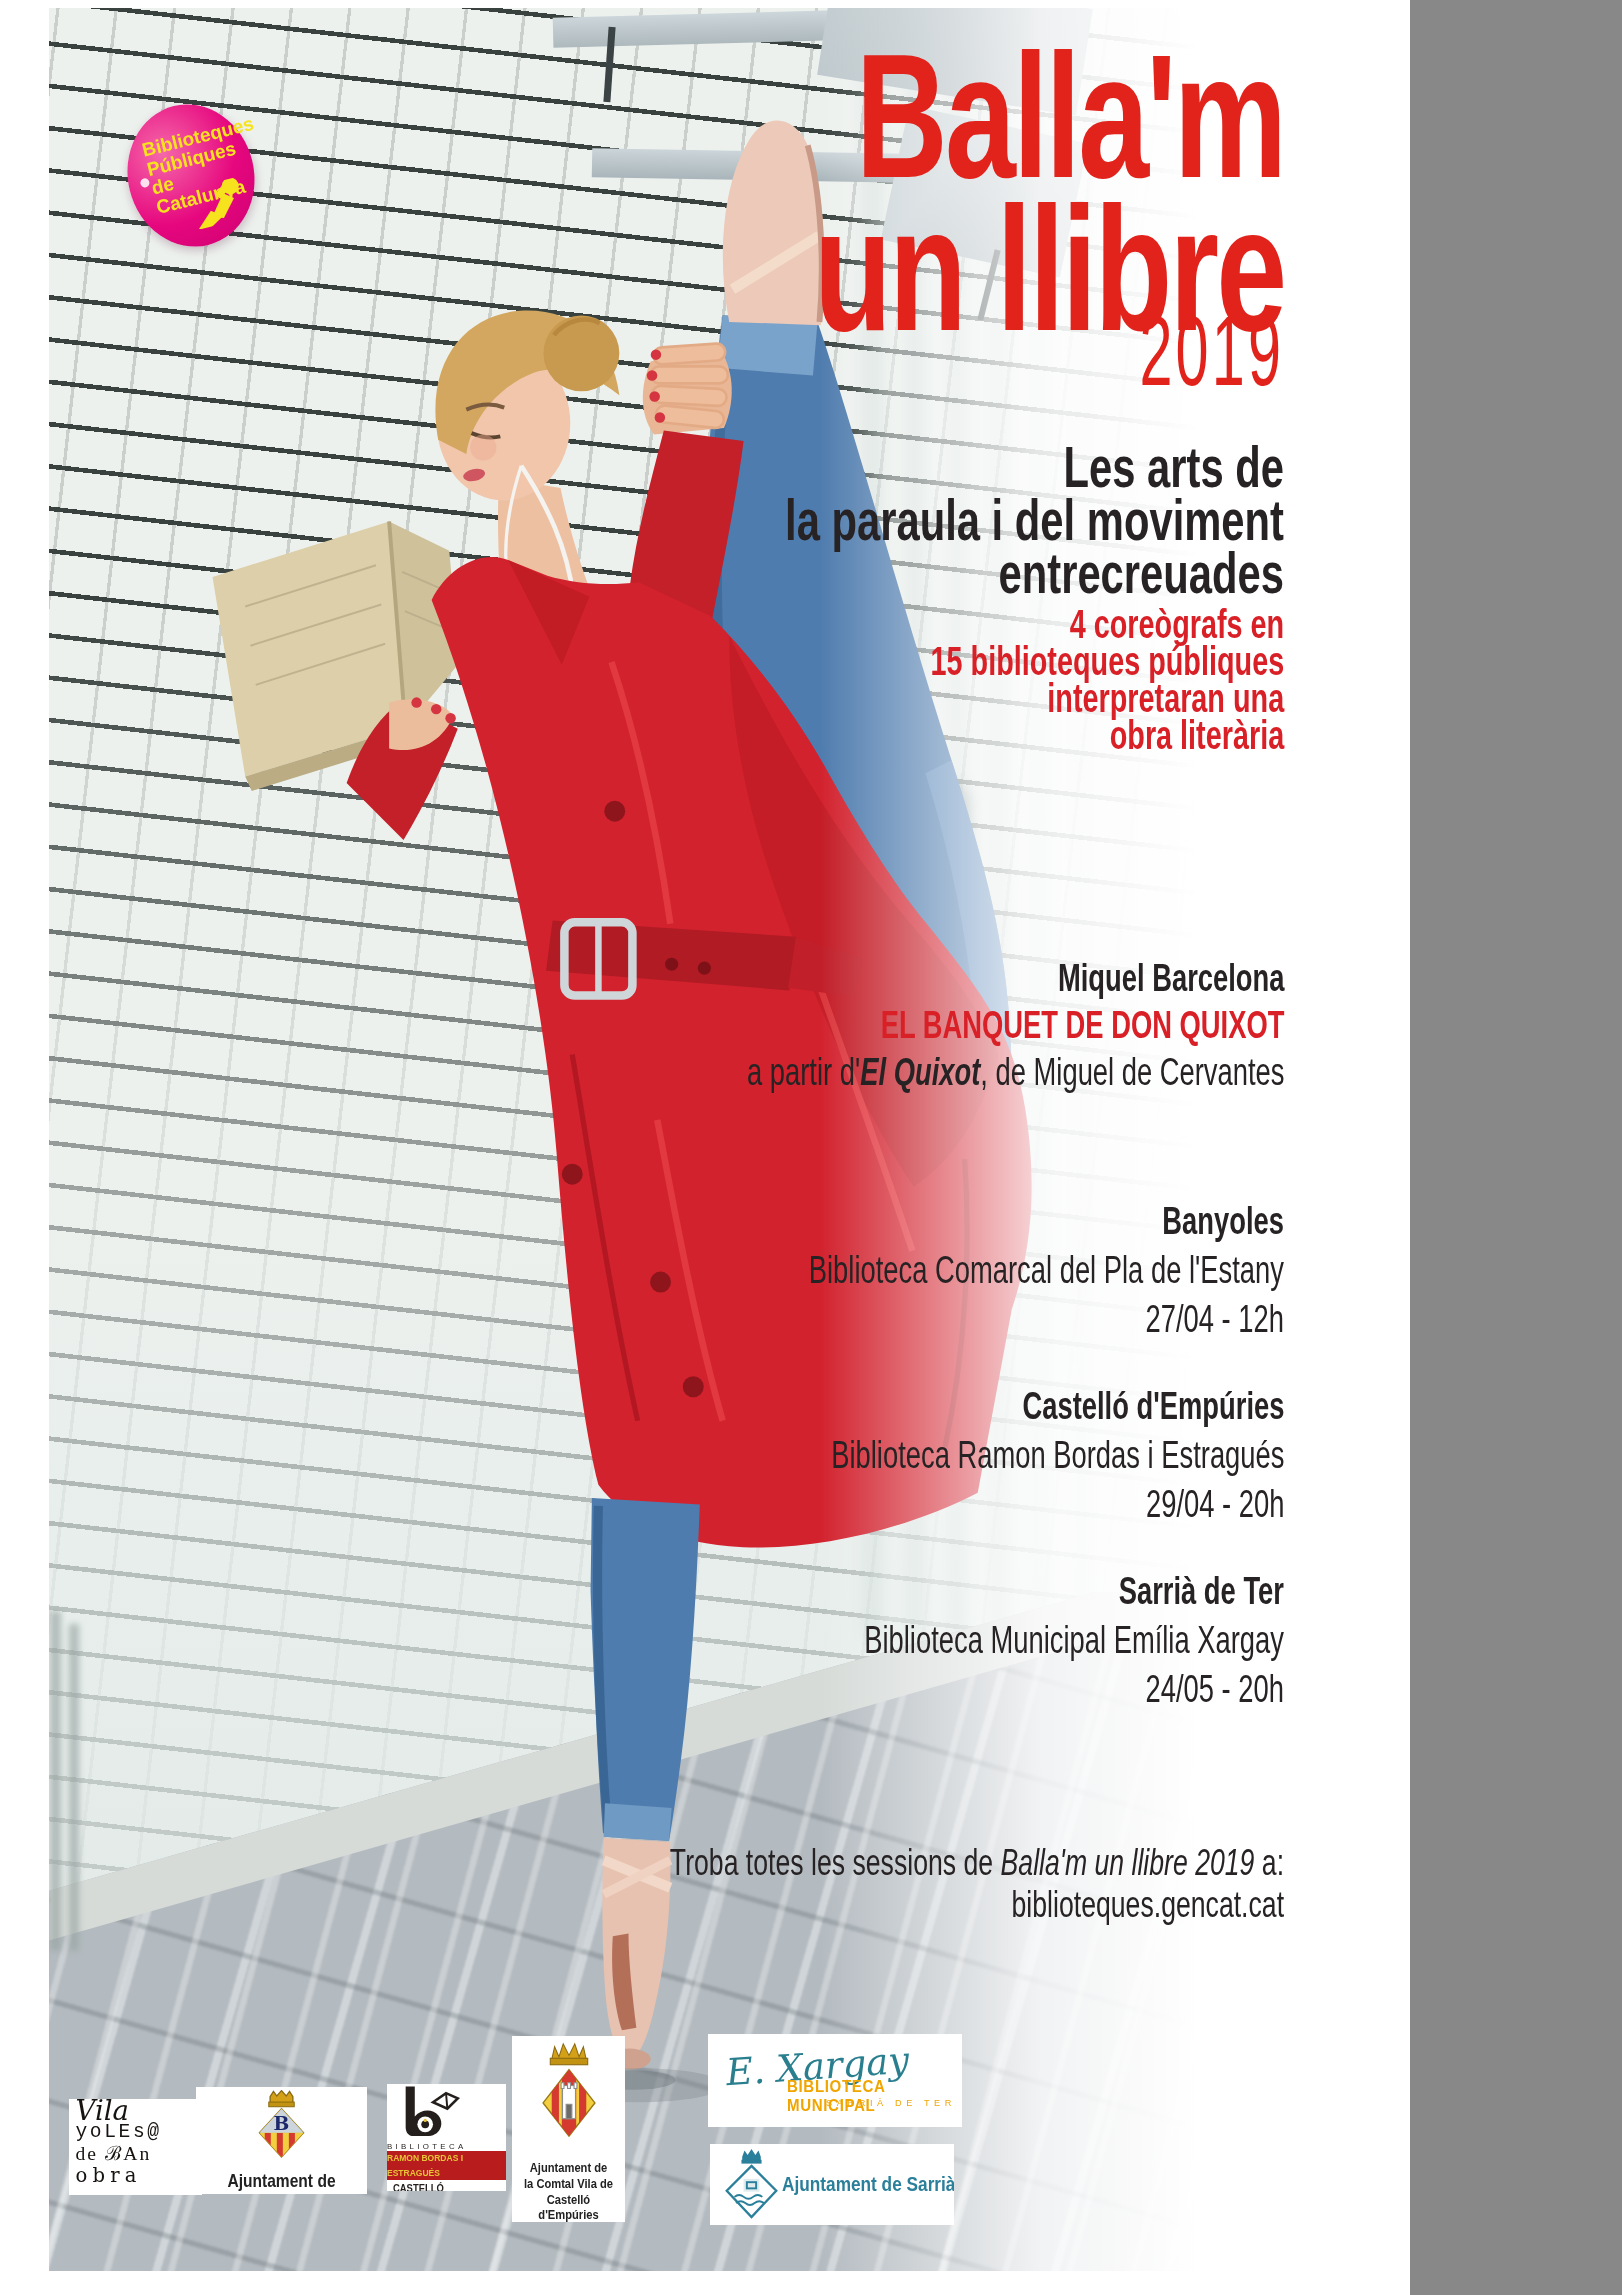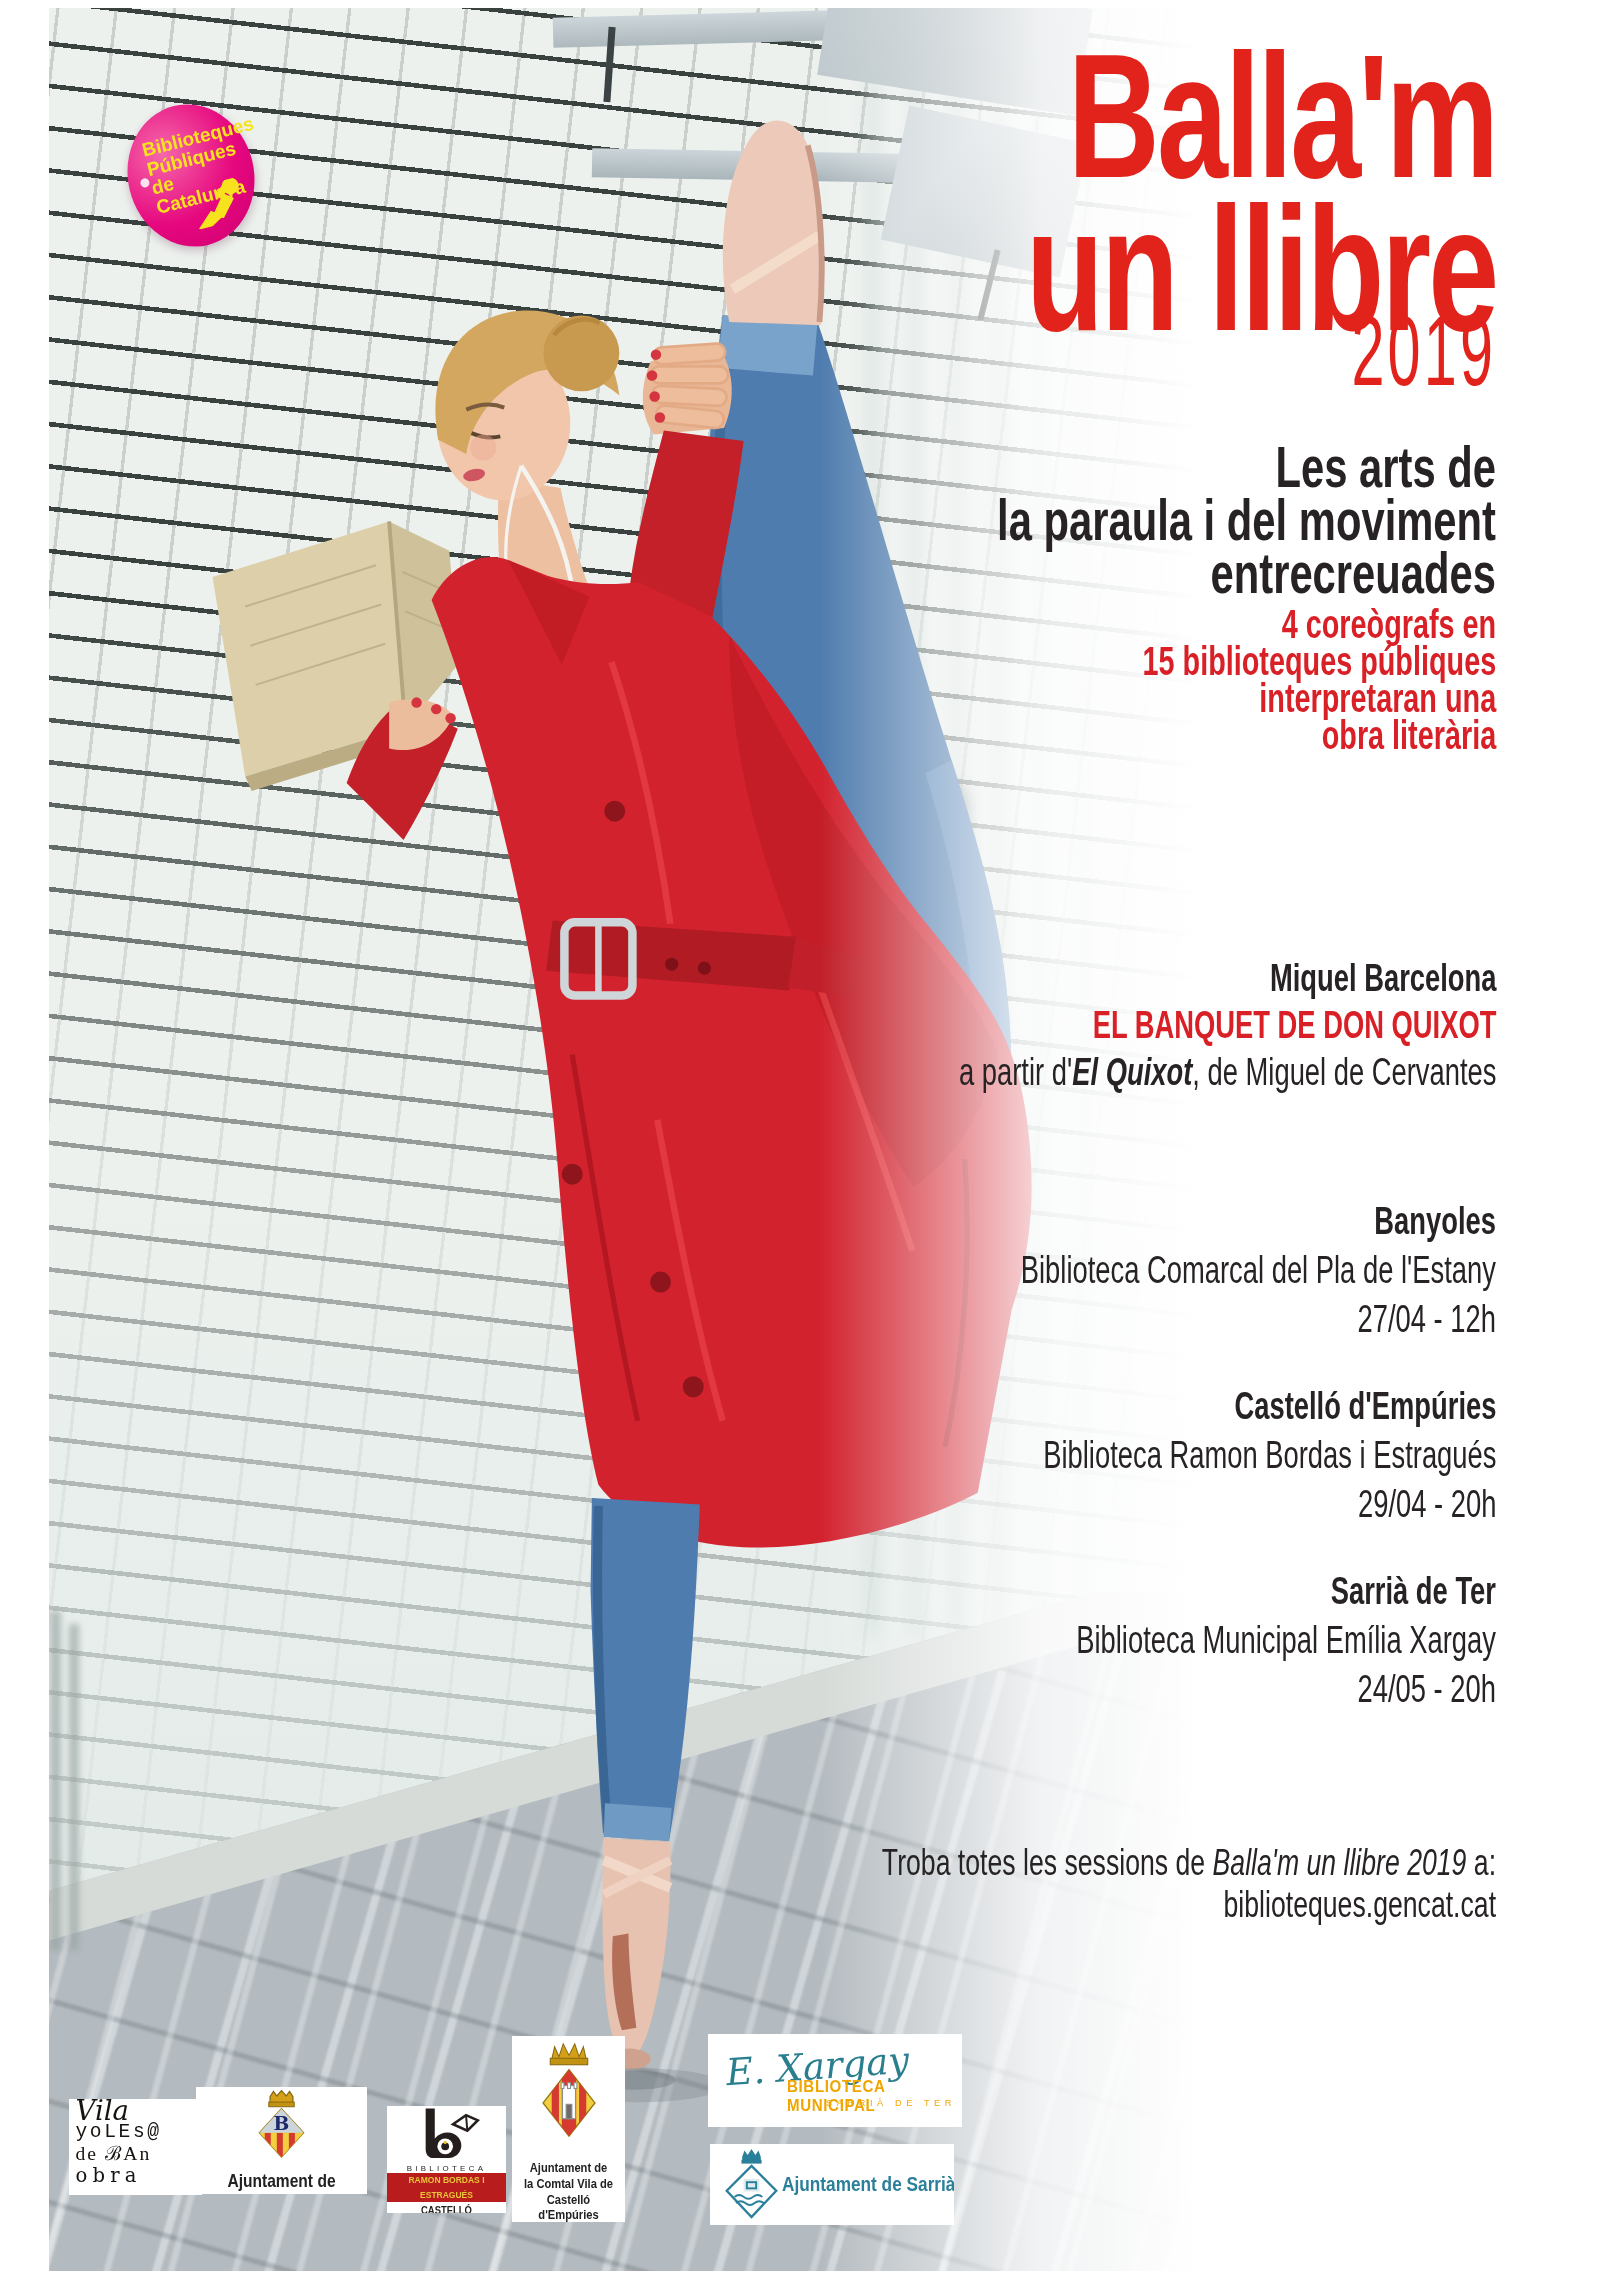--- a/index.html
+++ b/index.html
@@ -1,17 +1,17 @@
 <!DOCTYPE html>
 <html style="font-size:10.5px"><head>
 <meta charset="utf-8">
 <style>
   html,body{margin:0;padding:0;background:#888;}
-  .poster{position:relative;width:1622px;height:2295px;background:#ffffff;overflow:hidden;
-          font-family:"Liberation Sans",sans-serif;}
+  .poster{position:relative;width:1402px;height:2295px;background:#ffffff;overflow:hidden;
+          font-family:"Liberation Sans",sans-serif;padding-left:8px;}
   .photo{position:absolute;left:49px;top:7.9px;width:1573px;height:2263px;overflow:hidden;background:#eef2ef;}
 
   
   .wall{position:absolute;left:-6%;top:-6%;width:115%;height:95%;
         background:
           repeating-linear-gradient(96.5deg, rgba(62,72,68,.20) 0 3.3px, transparent 3.3px 58px),
           repeating-linear-gradient(6.5deg, #39423f 0 4.6px, #edf1ee 4.6px 42px);
         }
   .wall-soft{position:absolute;inset:0;background:
           linear-gradient(to bottom, rgba(238,242,239,0) 26%, rgba(236,241,238,.55) 52%,
@@ -79,21 +79,21 @@
   
   .lbox{position:absolute;background:#fff;overflow:hidden;}
   .l1{left:69px;top:2099px;width:126px;height:96px;color:#171310;text-align:left;padding-left:6.5px;}
   .l1 div{line-height:22px;}
   .l1 .s1{font-family:"DejaVu Serif",serif;font-style:italic;font-size:27.5px;}
   .l1 .s2{font-family:"Liberation Mono",monospace;font-size:19.6px;letter-spacing:2.6px;}
   .l1 .s3{font-family:Liberation Serif, serif;font-size:19.6px;letter-spacing:2px;}
   .l1 .s4{font-family:"DejaVu Serif",serif;font-size:19.6px;letter-spacing:5.2px;}
   .l2{left:196px;top:2087px;width:171px;height:107px;text-align:center;}
   .l2 .lab{font-size:17.7px;font-weight:bold;color:#222;transform:scaleX(.88);transform-origin:50% 0;}
-  .l3{left:387px;top:2084px;width:119px;height:107px;text-align:center;color:#241f1c;margin-top:22px;}
+  .l3{left:387px;top:2084px;width:119px;height:107px;text-align:left;color:#241f1c;}
   .l3 .bar{background:#b91c1c;color:#e8c437;font-size:8.5px;font-weight:bold;line-height:14.4px;letter-spacing:0;}
   .l3 .bib{font-size:7.9px;letter-spacing:3.3px;line-height:9.2px;}
   .l3 .cty{font-size:10.5px;font-weight:bold;line-height:17px;transform:scaleX(.9);transform-origin:50% 0;}
   .l4{left:512px;top:2036px;width:113px;height:186px;text-align:center;color:#222;}
   .l4 .lab{font-size:12.4px;line-height:15.7px;font-weight:bold;transform:scaleX(.9);transform-origin:50% 0;}
   .l5{left:708px;top:2034px;width:254px;height:93px;}
   .l5 .sig{position:absolute;left:18.3px;top:10.5px;font-family:"DejaVu Serif",serif;font-style:italic;
            font-size:37px;color:#2a7f8f;transform:rotate(-4deg);}
   .l5 .bm{position:absolute;left:79px;top:43px;font-size:16.4px;font-weight:bold;color:#f0a500;letter-spacing:0.7px;transform:scaleX(.92);transform-origin:0 0;}
   .l5 .st{position:absolute;left:118px;top:64px;font-size:9.2px;color:#f0a500;letter-spacing:4.6px;}

